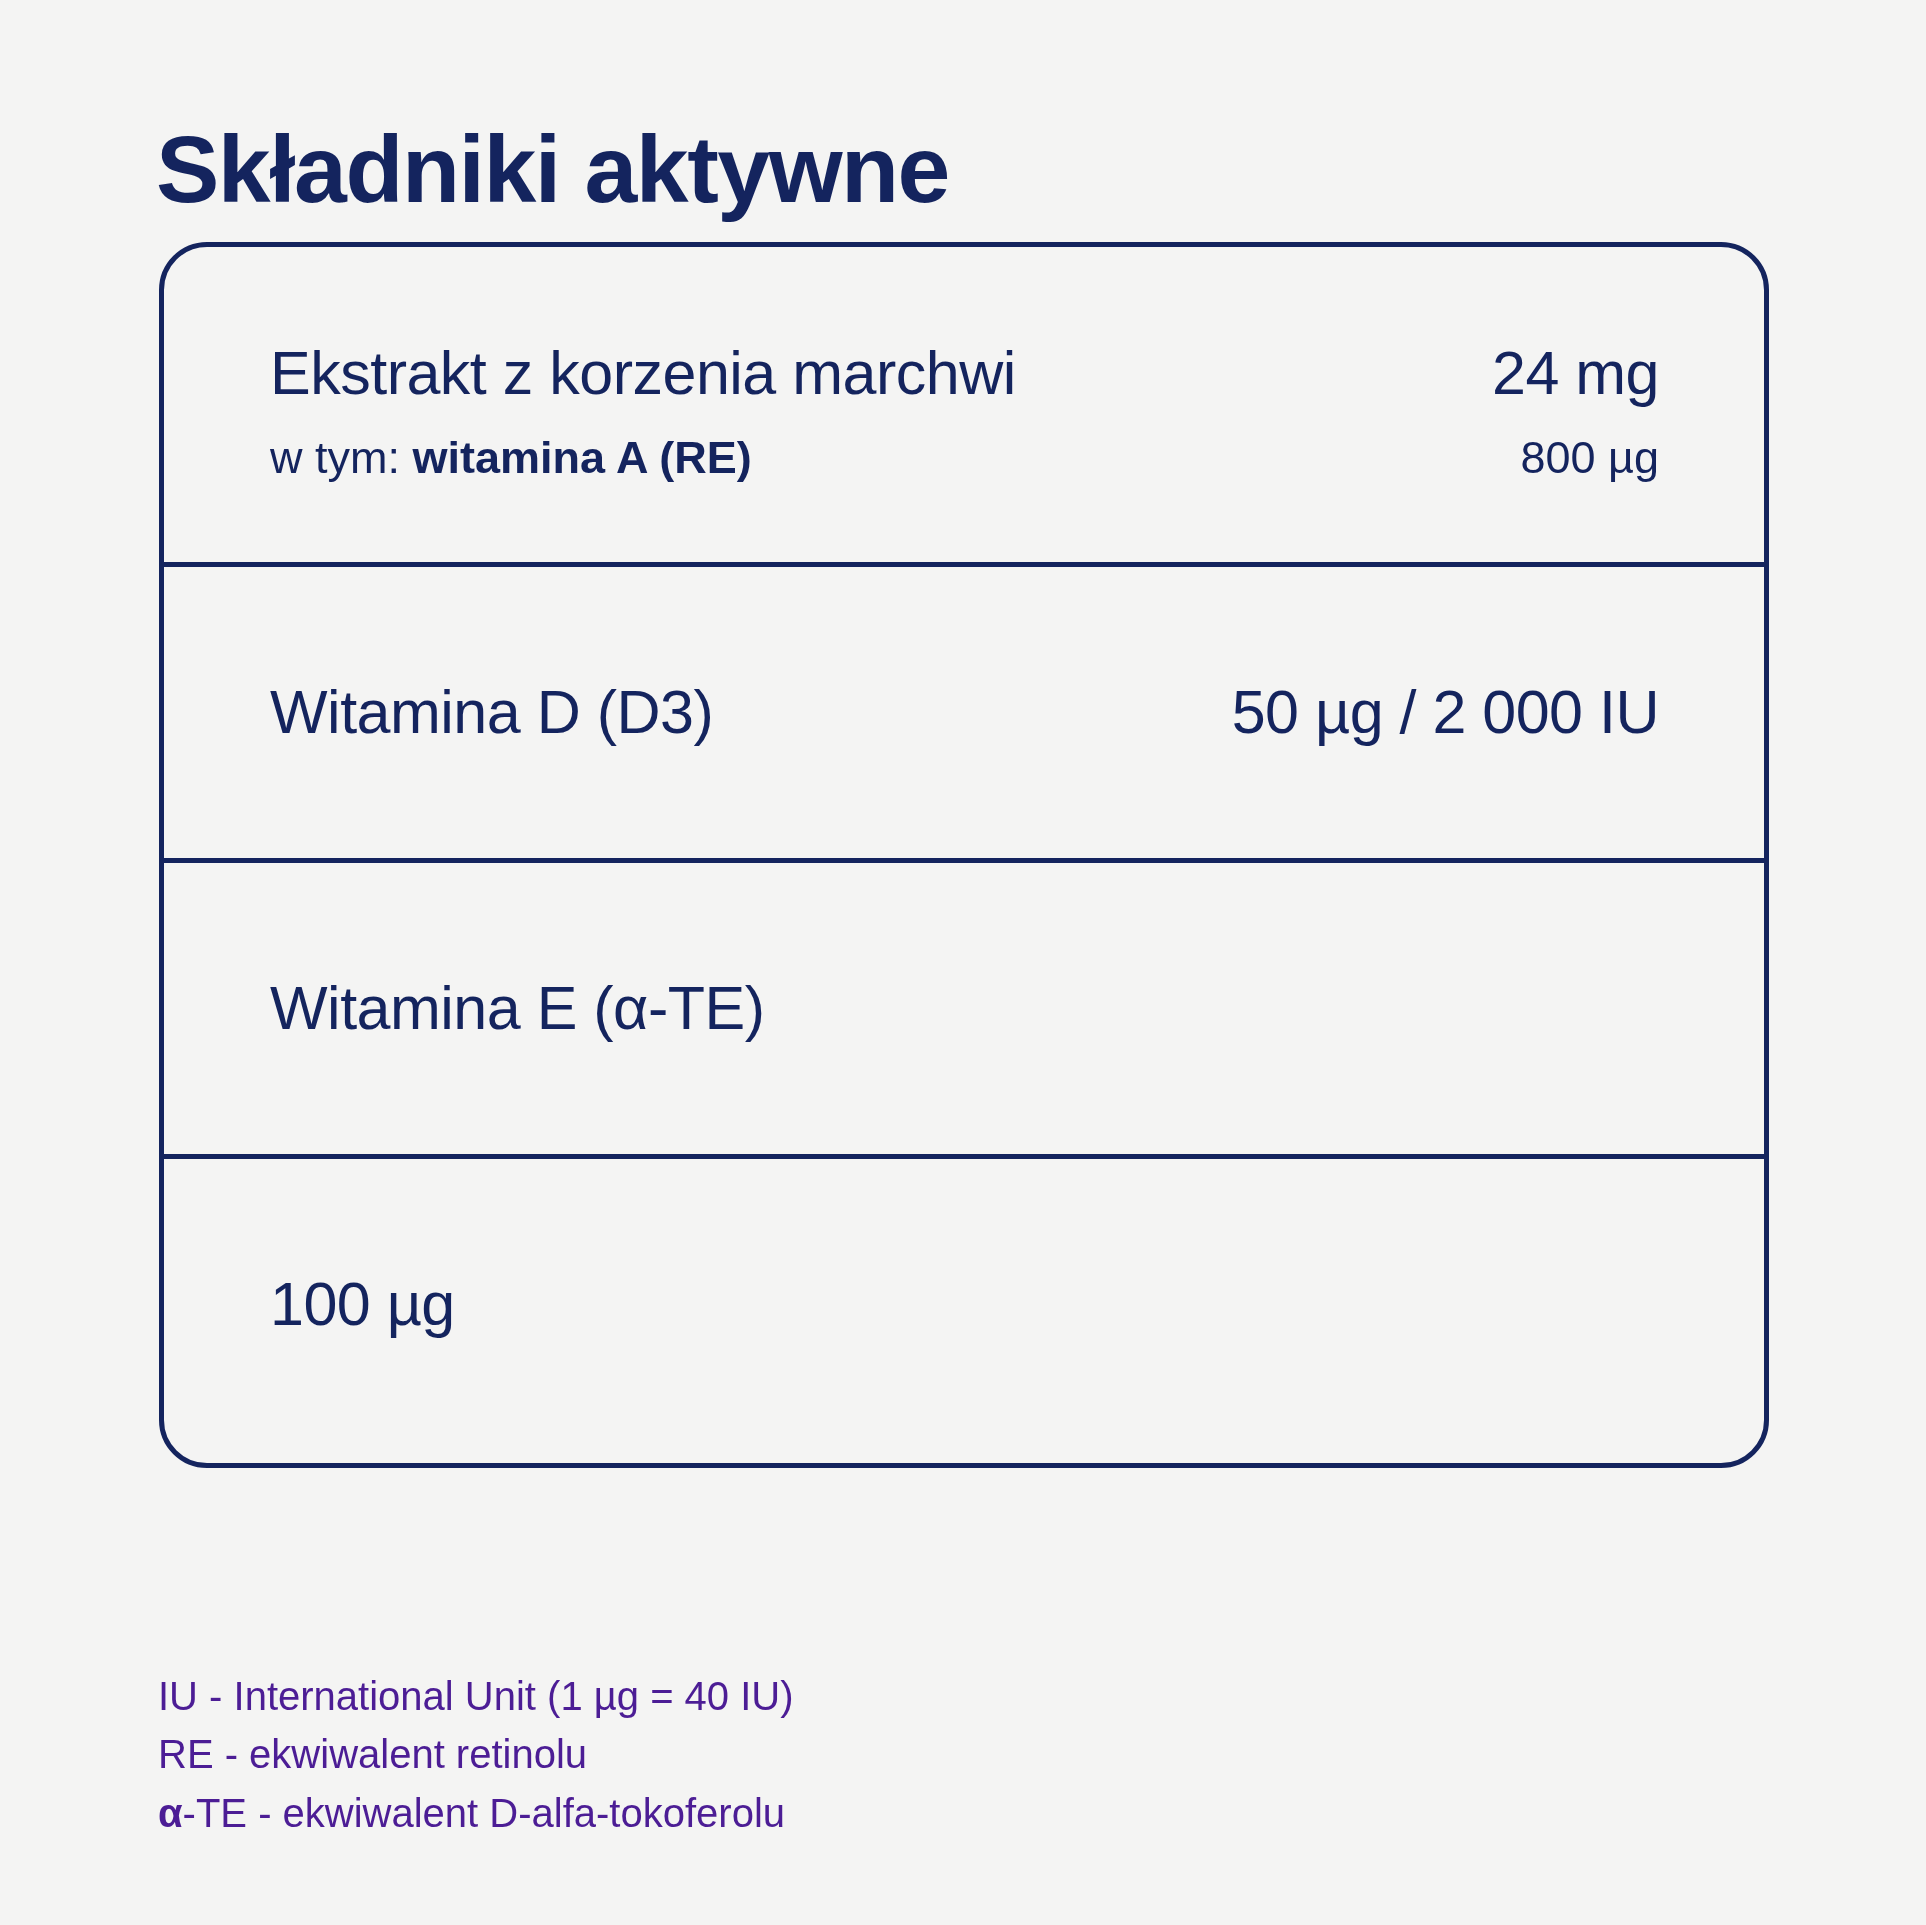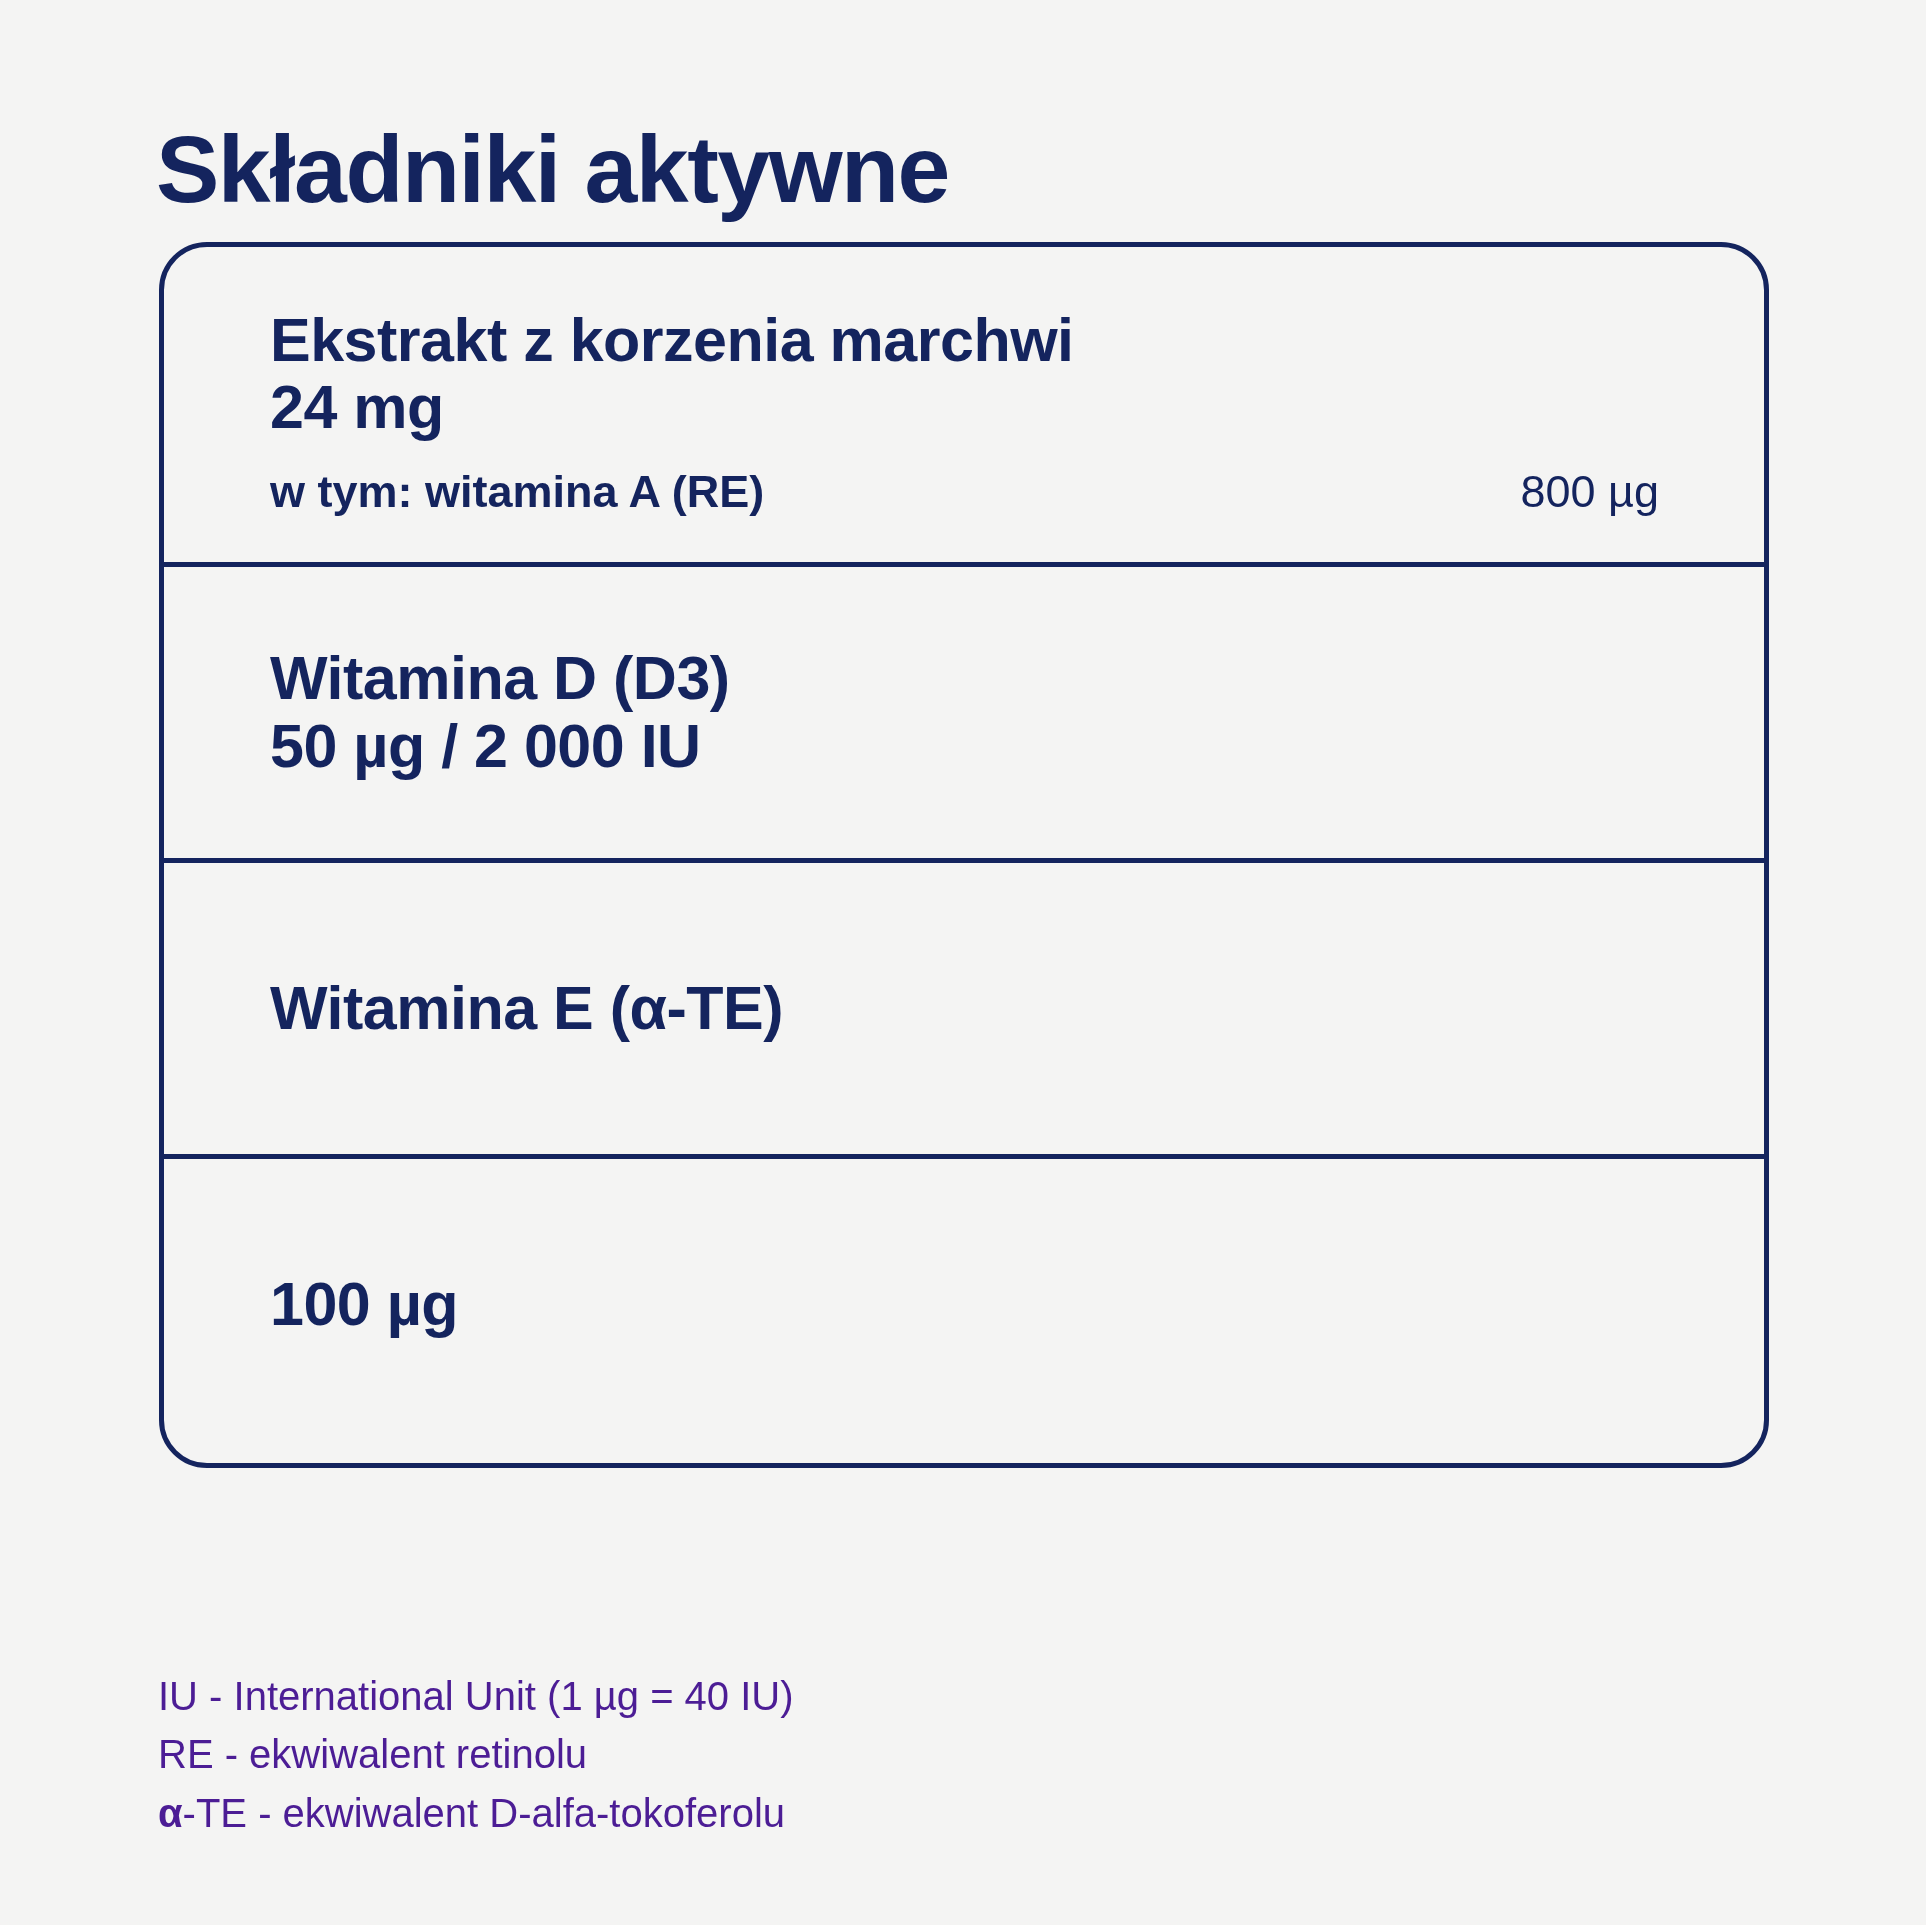--- a/index.html
+++ b/index.html
@@ -67,35 +67,34 @@
   .row-line {
     display: flex;
     align-items: baseline;
     justify-content: space-between;
     width: 100%;
     white-space: nowrap;
   }
 
   .row-line.primary {
     font-size: 61px;
-    font-weight: 700;
+    font-weight: 400;
     letter-spacing: -0.5px;
     line-height: 1.1;
-    flex-direction: column;
   }
 
   .row-line.sub {
     font-size: 45px;
     font-weight: 400;
     line-height: 1.1;
     margin-top: 26px;
   }
 
   .row-line.sub .sub-label .lead {
-    font-weight: 700;
+    font-weight: 400;
   }
   .row-line.sub .sub-label .strong {
     font-weight: 700;
   }
 
   .ingredient-name { text-align: left; }
   .ingredient-value { text-align: right; }
 
   
   .footnotes {

